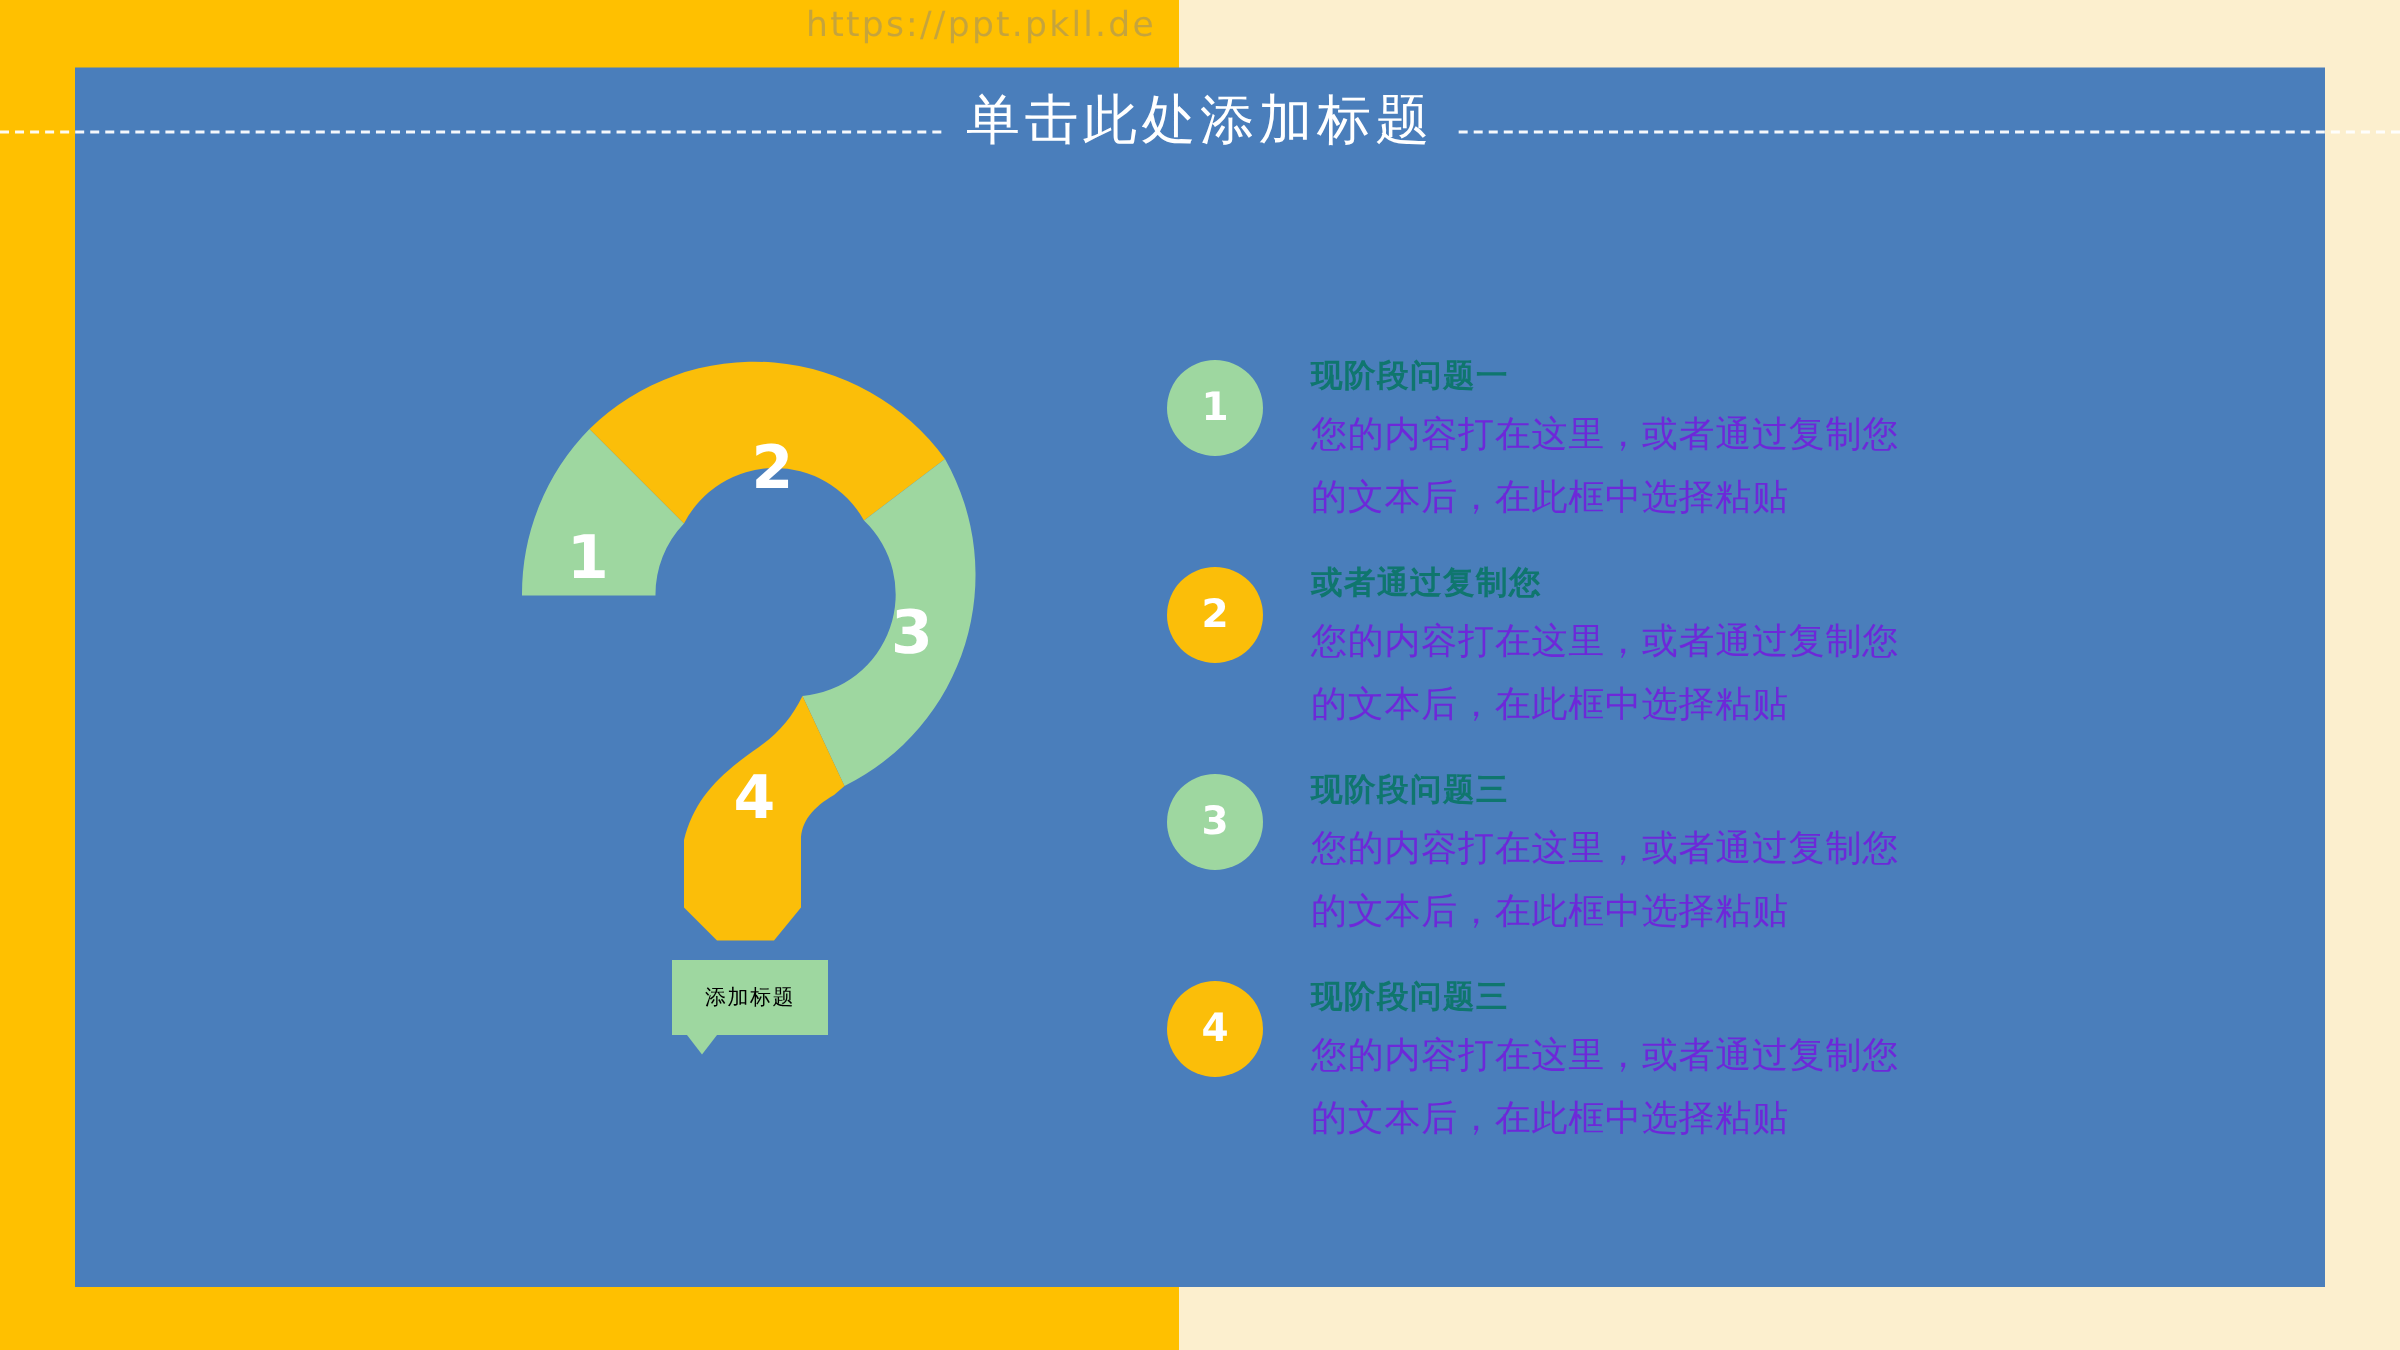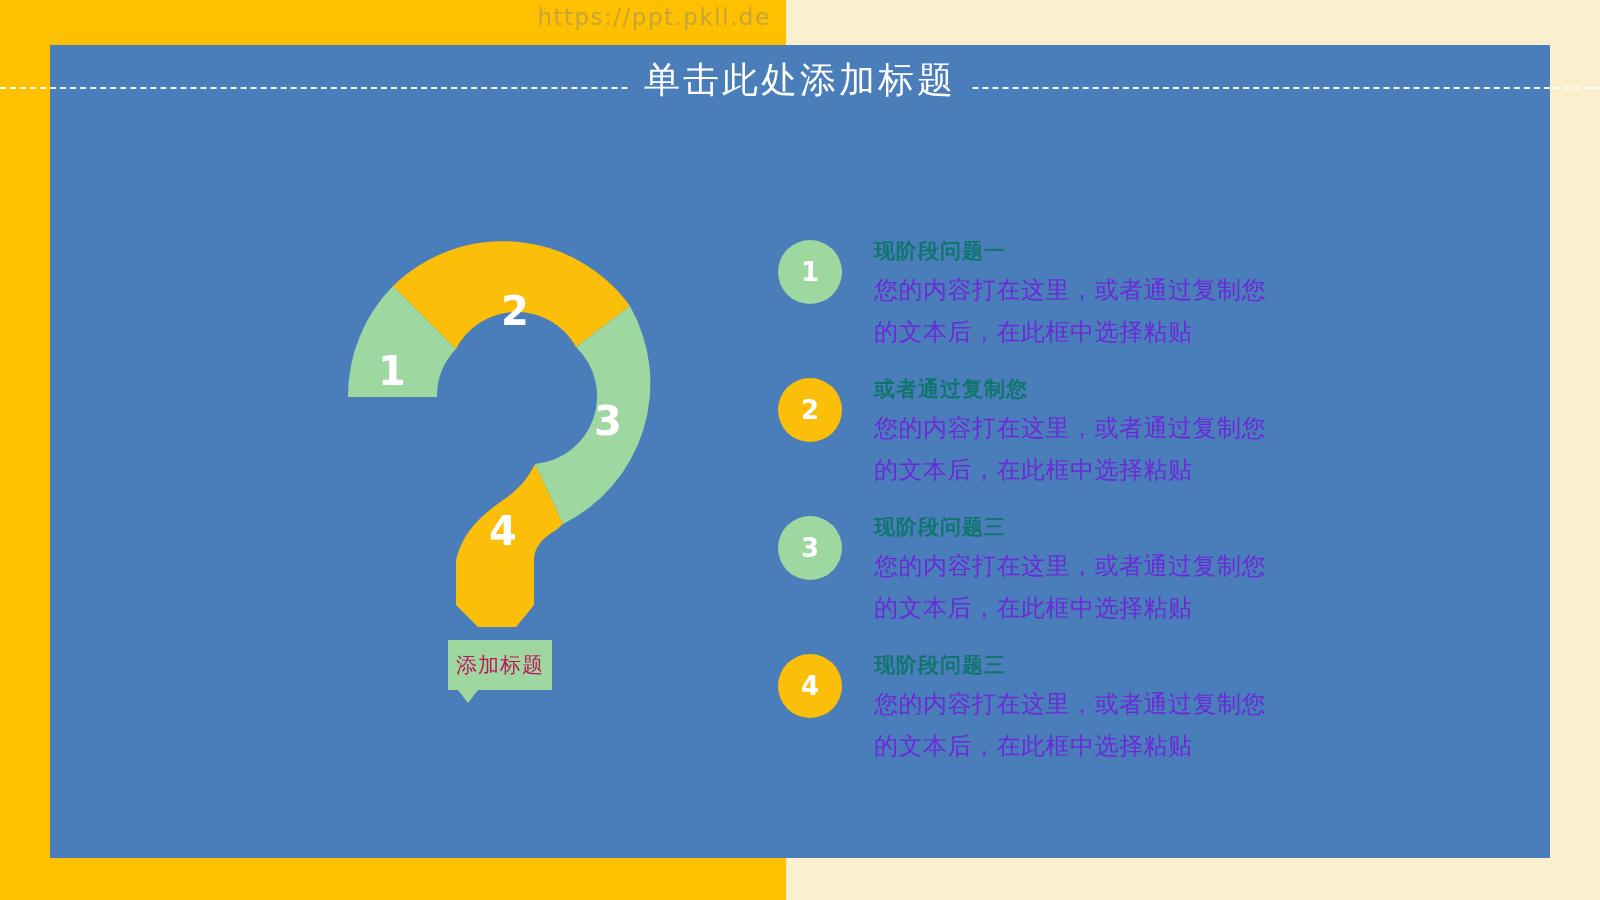--- a/index.html
+++ b/index.html
@@ -89,22 +89,22 @@
     position: absolute;
     left: 448px; top: 640px;
     width: 104px; height: 50px;
     background: #9ED7A0;
     z-index: 5;
     display: flex;
     align-items: center;
     justify-content: center;
   }
   .caption-box .caption-text {
-    font-size: 21px;
-    color: #be185d;
+    font-size: 14px;
+    color: #000000;
     letter-spacing: 1px;
   }
   .caption-tail {
     position: absolute;
     left: 458px; top: 690px;
     width: 0; height: 0;
     border-left: 10px solid transparent;
     border-right: 10px solid transparent;
     border-top: 13px solid #9ED7A0;
     z-index: 5;

